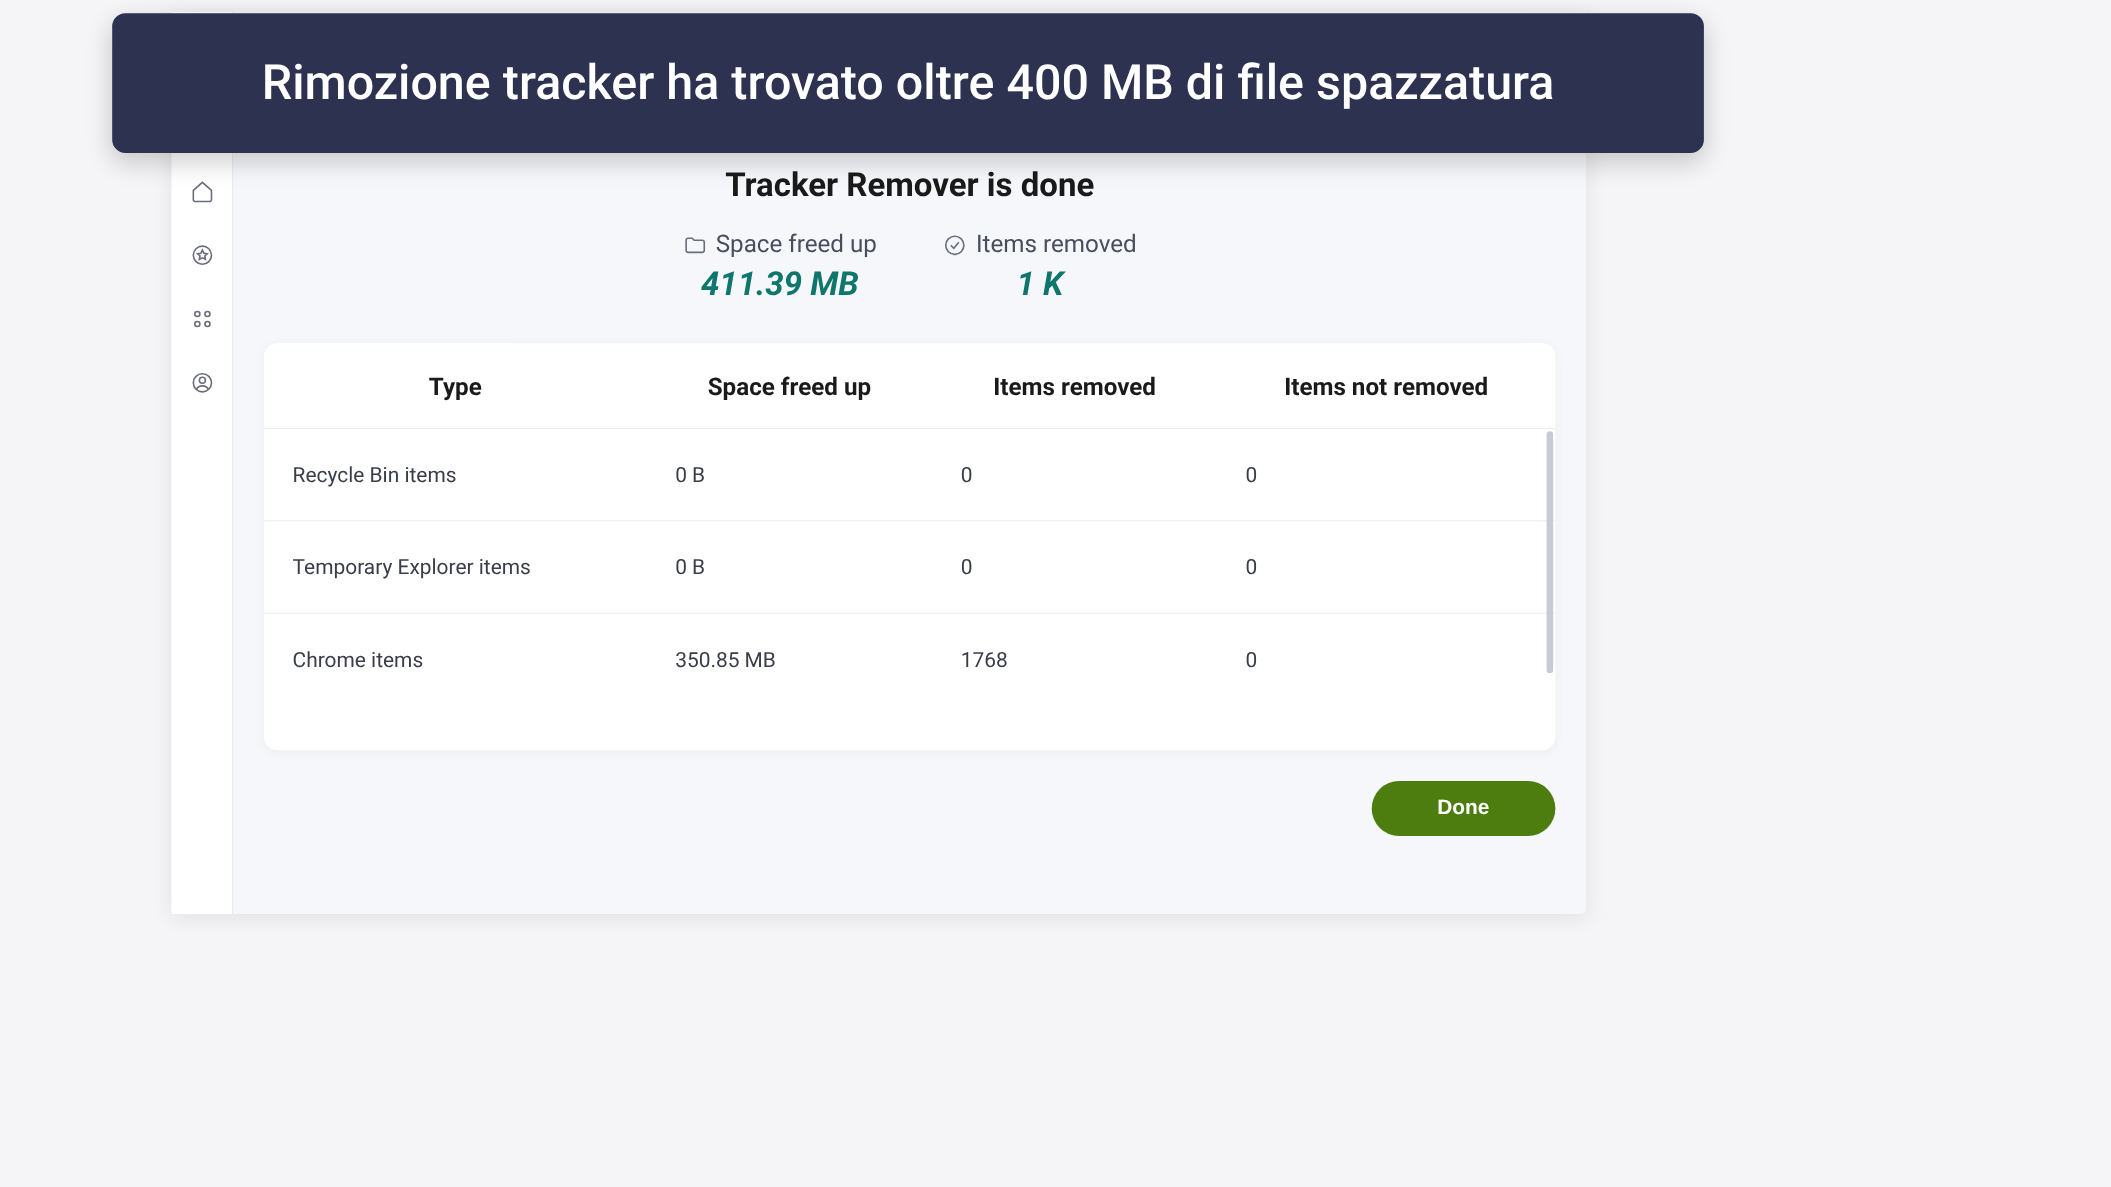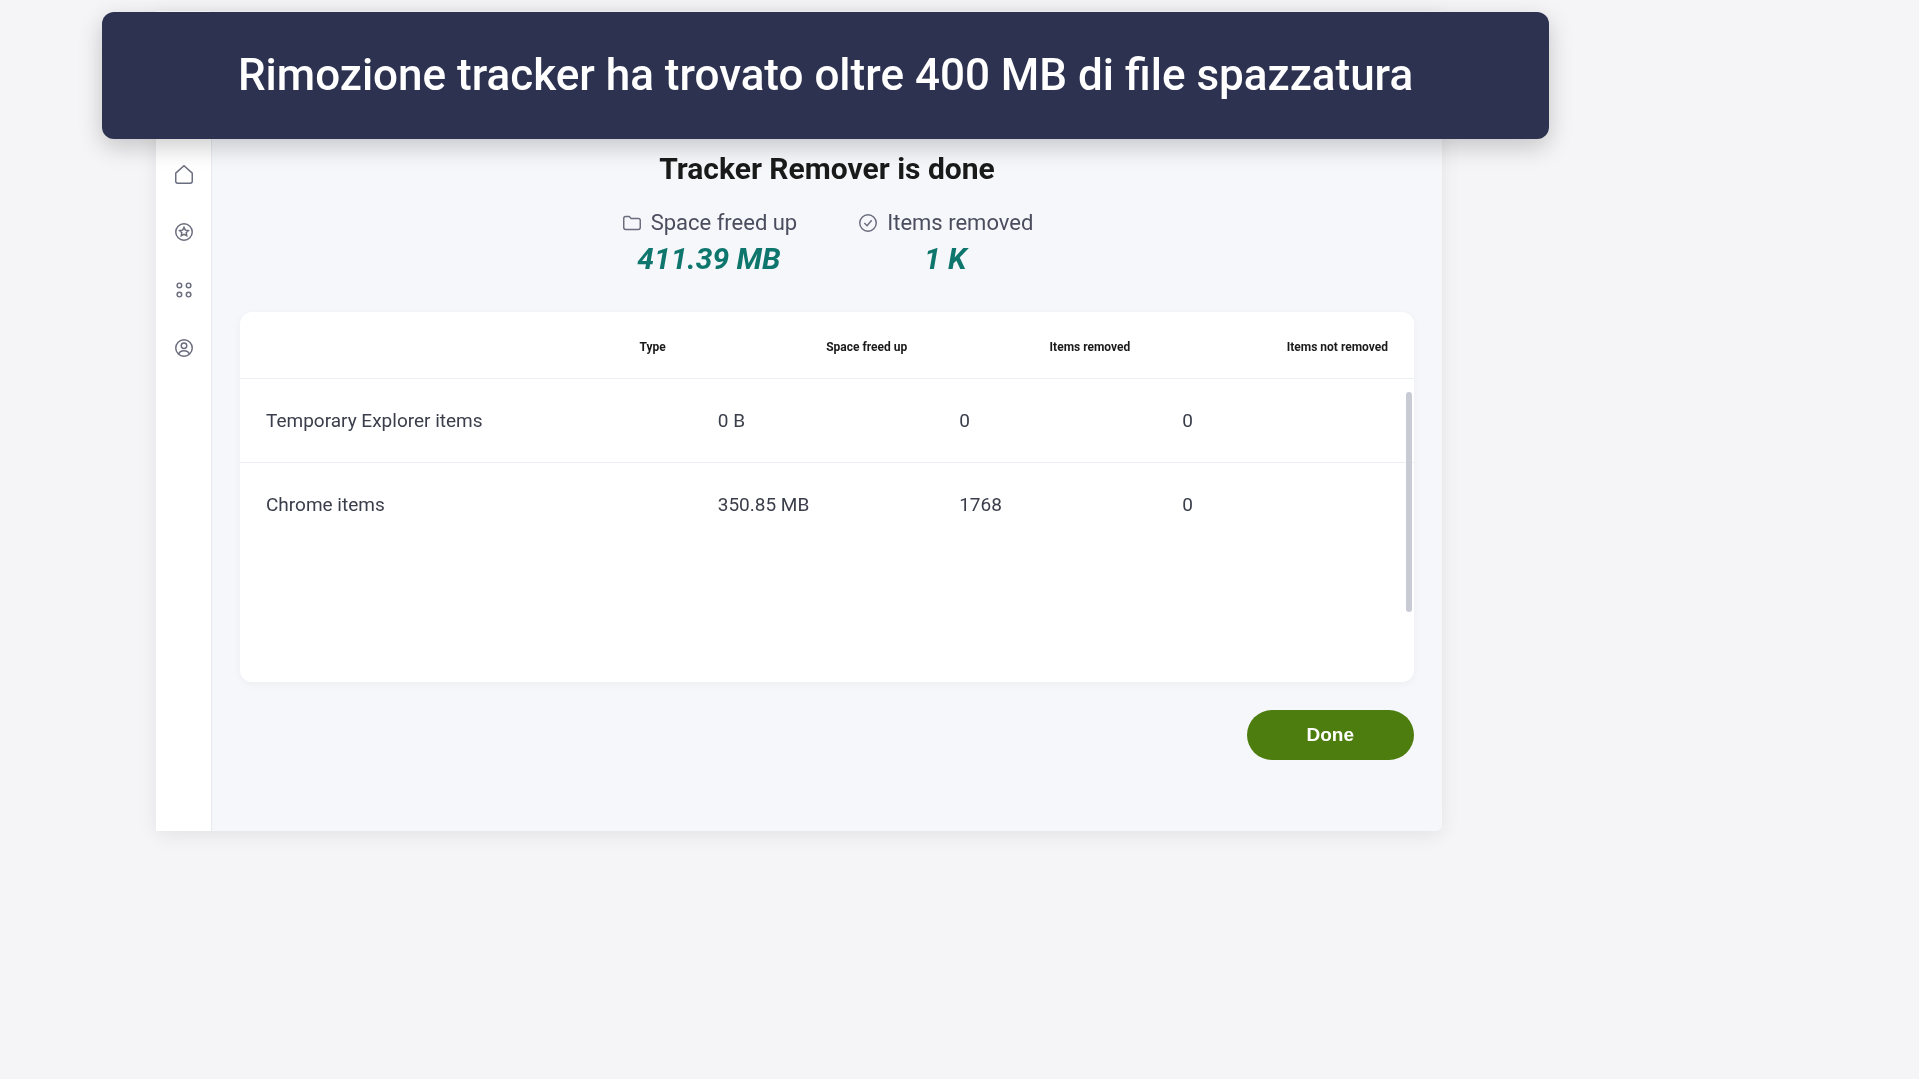--- a/index.html
+++ b/index.html
@@ -110,22 +110,22 @@
     }
     .table-scroll {
       overflow-y: auto;
       height: 100%;
     }
     .table {
       width: 100%;
       border-collapse: collapse;
     }
     .table th {
-      text-align: right;
-      font-size: 12px;
+      text-align: center;
+      font-size: 22px;
       font-weight: 700;
       color: #1a1a1a;
       padding: 28px 26px 24px;
     }
     .table td {
       font-size: 19px;
       color: #3a3d4a;
       padding: 30px 26px;
       border-top: 1px solid #eceef3;
     }
@@ -224,20 +224,26 @@
           <thead>
             <tr>
               <th>Type</th>
               <th>Space freed up</th>
               <th>Items removed</th>
               <th>Items not removed</th>
             </tr>
           </thead>
           <tbody id="table-body">
               <tr>
+                <td>Recycle Bin items</td>
+                <td>0 B</td>
+                <td>0</td>
+                <td>0</td>
+              </tr>
+              <tr>
                 <td>Temporary Explorer items</td>
                 <td>0 B</td>
                 <td>0</td>
                 <td>0</td>
               </tr>
               <tr>
                 <td>Chrome items</td>
                 <td>350.85 MB</td>
                 <td>1768</td>
                 <td>0</td>

